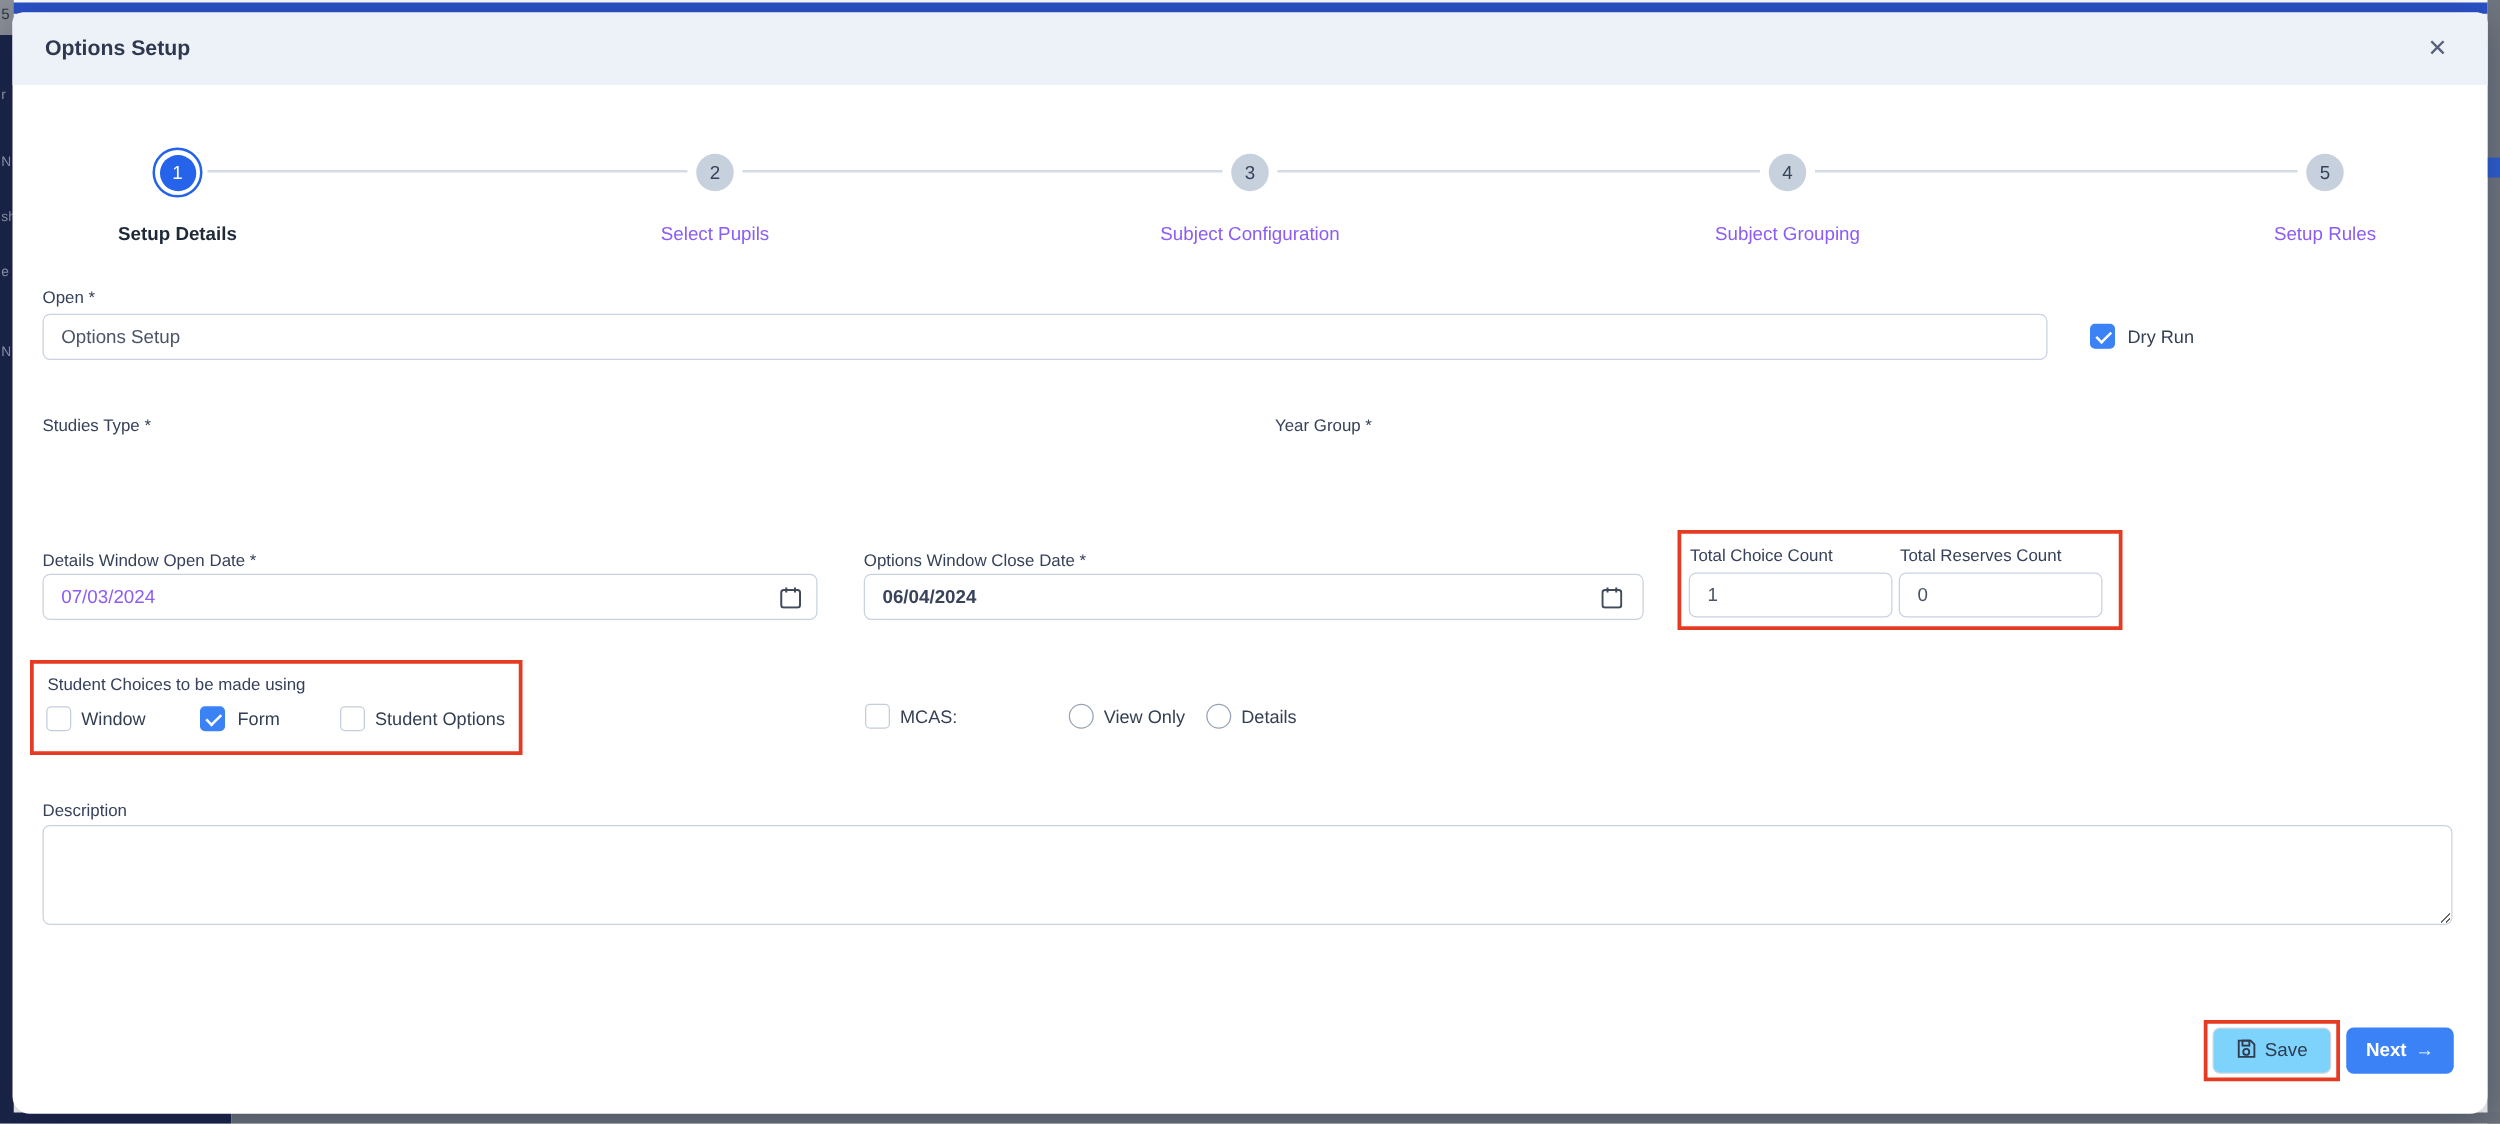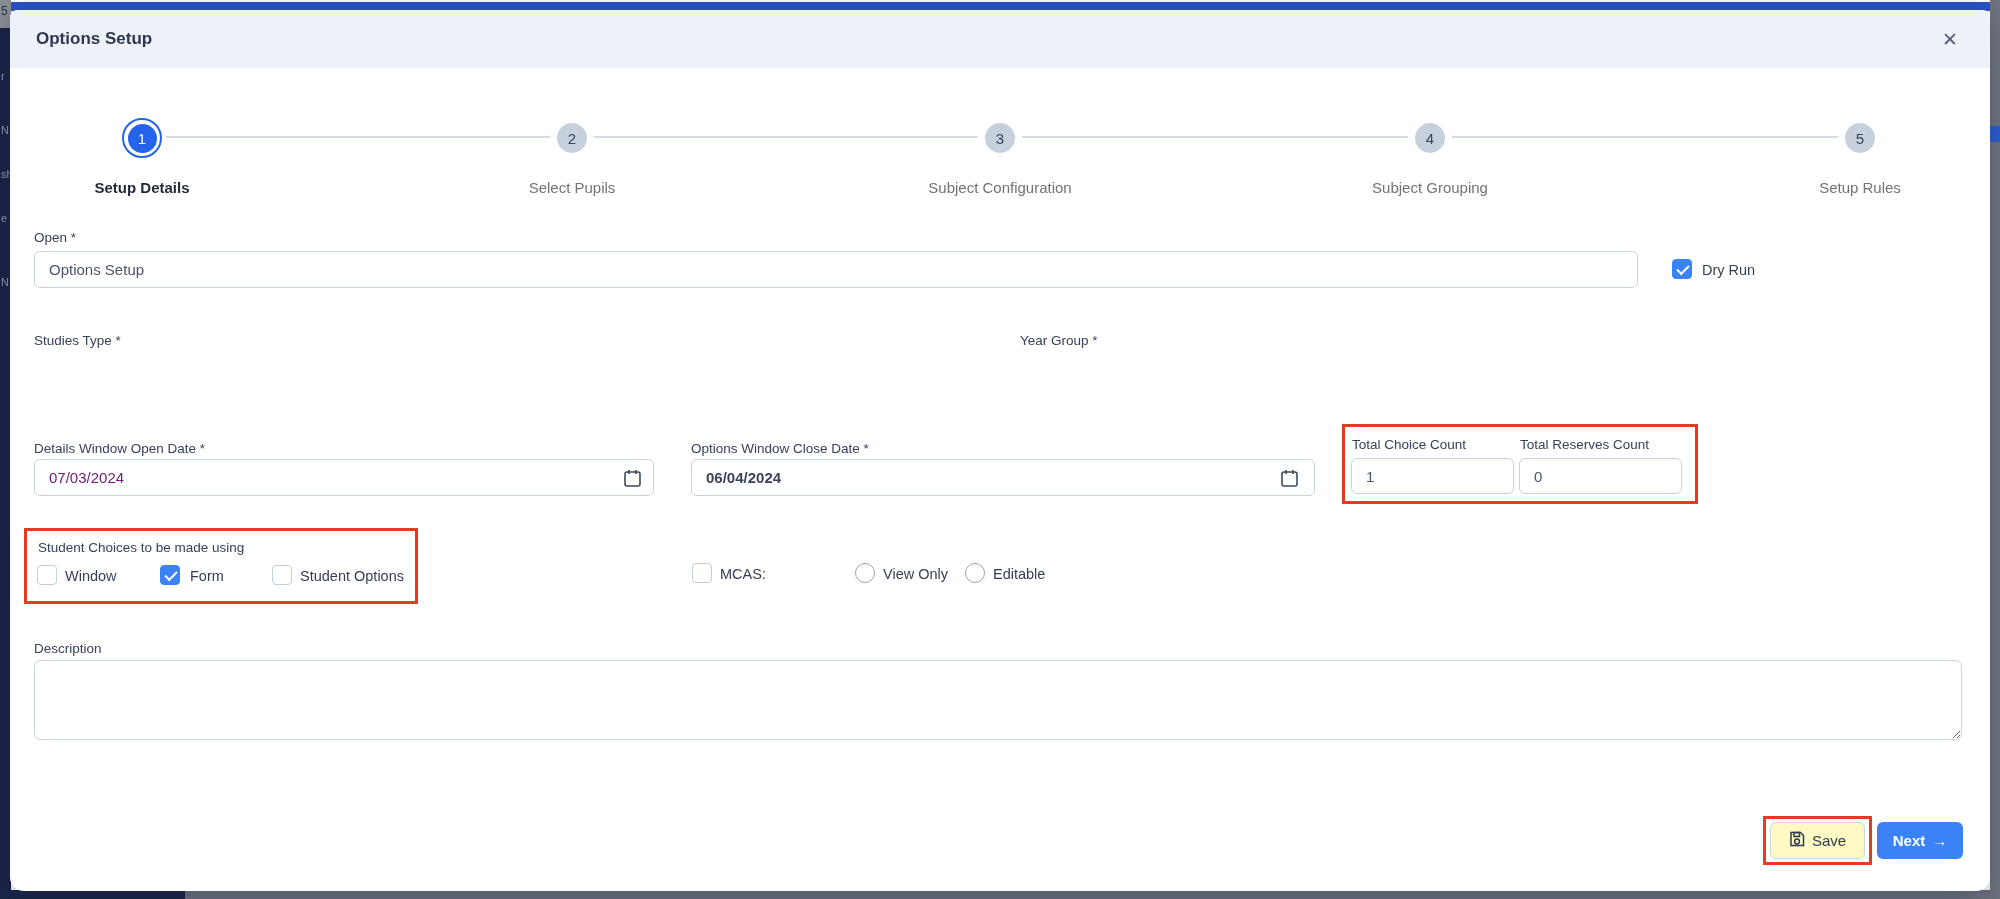--- a/index.html
+++ b/index.html
@@ -46,30 +46,30 @@
     color:#35435b; font-size:15px; display:flex; align-items:center; justify-content:center;
   }
   .circle-active-ring {
     width:40px; height:40px; border-radius:50%; border:2px solid #2563eb;
     display:flex; align-items:center; justify-content:center; background:#fff;
   }
   .circle-active {
     width:29px; height:29px; border-radius:50%; background:#2563eb;
     color:#fff; font-size:15px; display:flex; align-items:center; justify-content:center;
   }
-  .step-label { margin-top:21px; font-size:15px; color:#737373; }
+  .step-label { margin-top:21px; font-size:15px; color:#8b5cf6; }
   .step-label.active { color:#1f2937; font-weight:700; }
 
   
   .f-label { position:absolute; font-size:13.5px; color:#36415a; font-weight:500; }
   .t-input {
     position:absolute; height:37px; border:1px solid #c8d2e0; border-radius:6px;
     font-family:inherit; font-size:15px; color:#4a5568; padding:0 14px; background:#fff; outline:none;
   }
-  .t-input.gray-val { color:#701a75; }
+  .t-input.gray-val { color:#8b5cf6; }
   .t-input.bold-val { color:#39445a; font-weight:700; }
   .sel {
     position:absolute; height:40px; background:#e9ecef; border:1px solid #c8d2e0;
     border-radius:6px; display:flex; align-items:center; padding:0 16px;
     font-size:15px; color:#8b929c;
   }
   .sel .chev { margin-left:auto; }
   .cal-icon { position:absolute; }
   .checkbox {
     position:absolute; width:20px; height:20px; border-radius:4px;
@@ -88,21 +88,21 @@
   .red-box { position:absolute; border:3px solid #e73a23; }
   textarea.desc {
     position:absolute; border:1px solid #c8d2e0; border-radius:6px;
     font-family:inherit; font-size:15px; color:#4a5568; padding:10px 14px;
     resize:both; outline:none;
   }
 
   
   .save-btn {
     position:absolute; left:1760px; top:812px; width:95px; height:37px;
-    background:#fef9c3; border:1px solid #cfd6de; border-radius:6px;
+    background:#7dd3fc; border:1px solid #cfd6de; border-radius:6px;
     display:flex; align-items:center; justify-content:center; gap:7px;
     font-size:15px; color:#2f3b4f; cursor:pointer;
   }
   .next-btn {
     position:absolute; left:1867px; top:812px; width:86px; height:37px;
     background:#3b82f6; border:none; border-radius:6px;
     display:flex; align-items:center; justify-content:center; gap:7px;
     font-size:15px; color:#ffffff; font-weight:600; cursor:pointer;
   }
 </style>
@@ -209,21 +209,21 @@
   <div class="checkbox checked" style="left:150px;top:555px"></div>
   <div class="cb-label" style="left:180px;top:558px">Form</div>
   <div class="checkbox" style="left:262px;top:555px"></div>
   <div class="cb-label" style="left:290px;top:558px">Student Options</div>
 
   <div class="checkbox" style="left:682px;top:553px"></div>
   <div class="cb-label" style="left:710px;top:556px">MCAS:</div>
   <div class="radio" style="left:845px;top:553px"></div>
   <div class="cb-label" style="left:873px;top:556px">View Only</div>
   <div class="radio" style="left:955px;top:553px"></div>
-  <div class="cb-label" style="left:983px;top:556px">Editable</div>
+  <div class="cb-label" style="left:983px;top:556px">Details</div>
 
   <div class="f-label" style="left:24px;top:631px">Description</div>
   <textarea class="desc" style="left: 24px; top: 650px; width: 1928px; height: 80px;"></textarea>
 
   <div class="red-box" style="left:1753px;top:806px;width:109px;height:49px"></div>
   <button class="save-btn">
     <span>
       <svg width="16" height="16" viewBox="0 0 16 16">
           <path d="M2 1.5h9.5L14.5 4.5V14.5H2z" fill="none" stroke="#2f3b4f" stroke-width="1.5"></path>
           <rect x="5" y="1.5" width="5.5" height="4" fill="none" stroke="#2f3b4f" stroke-width="1.5"></rect>

